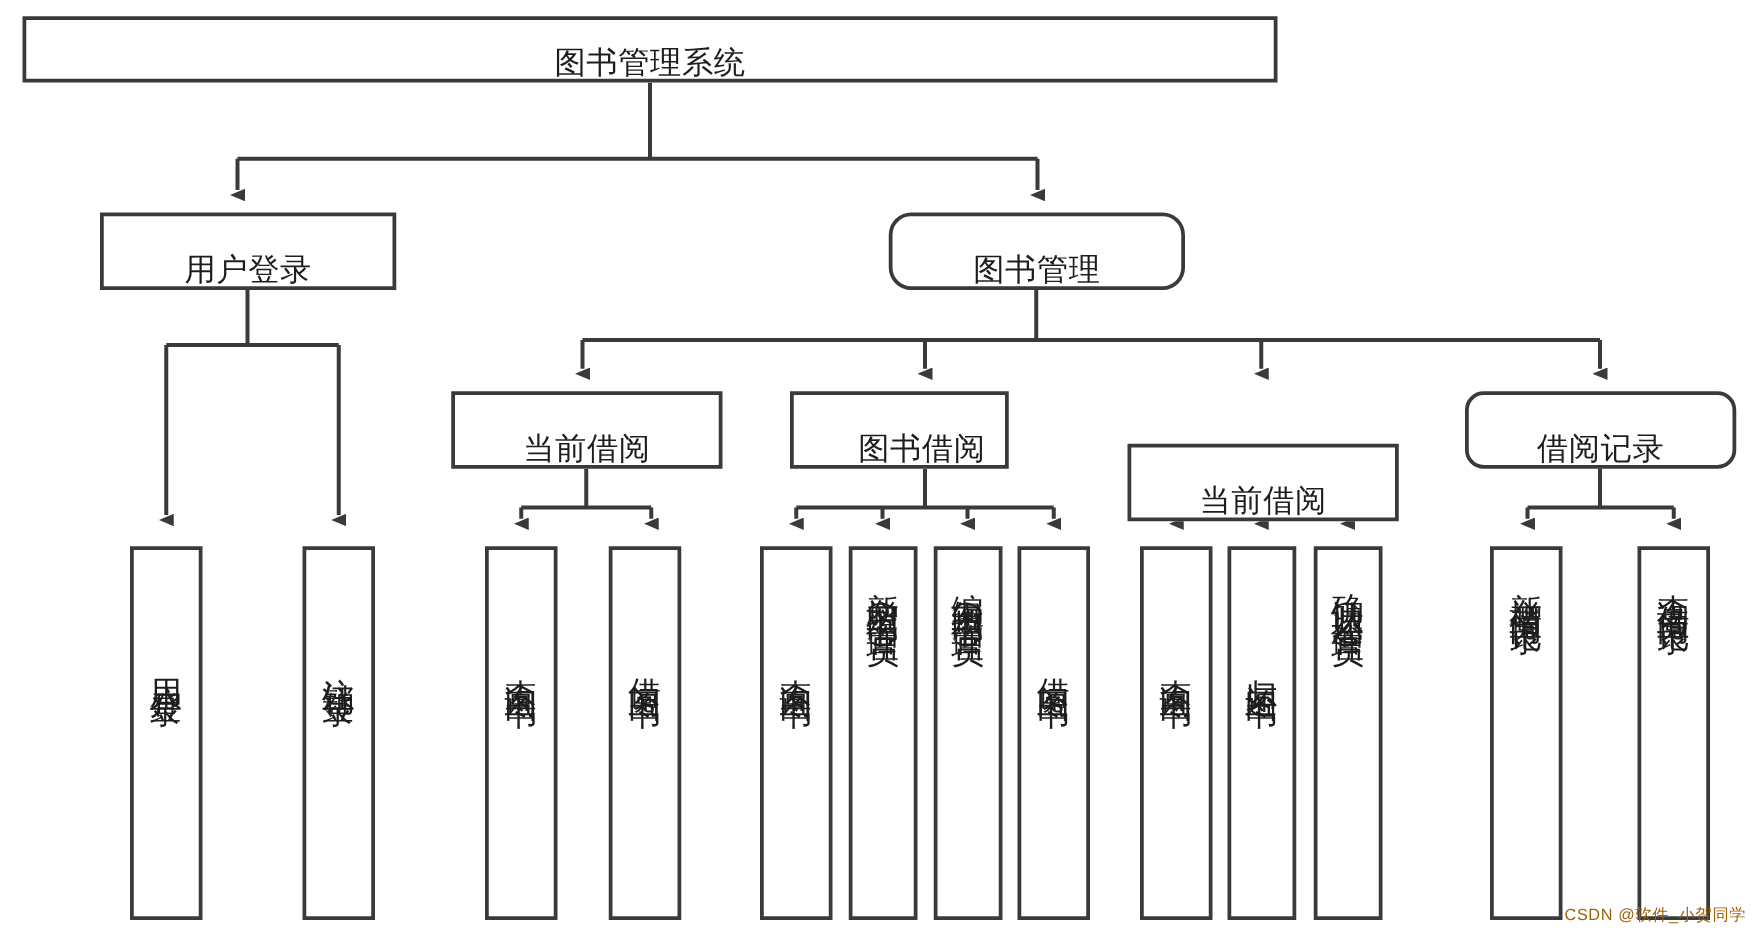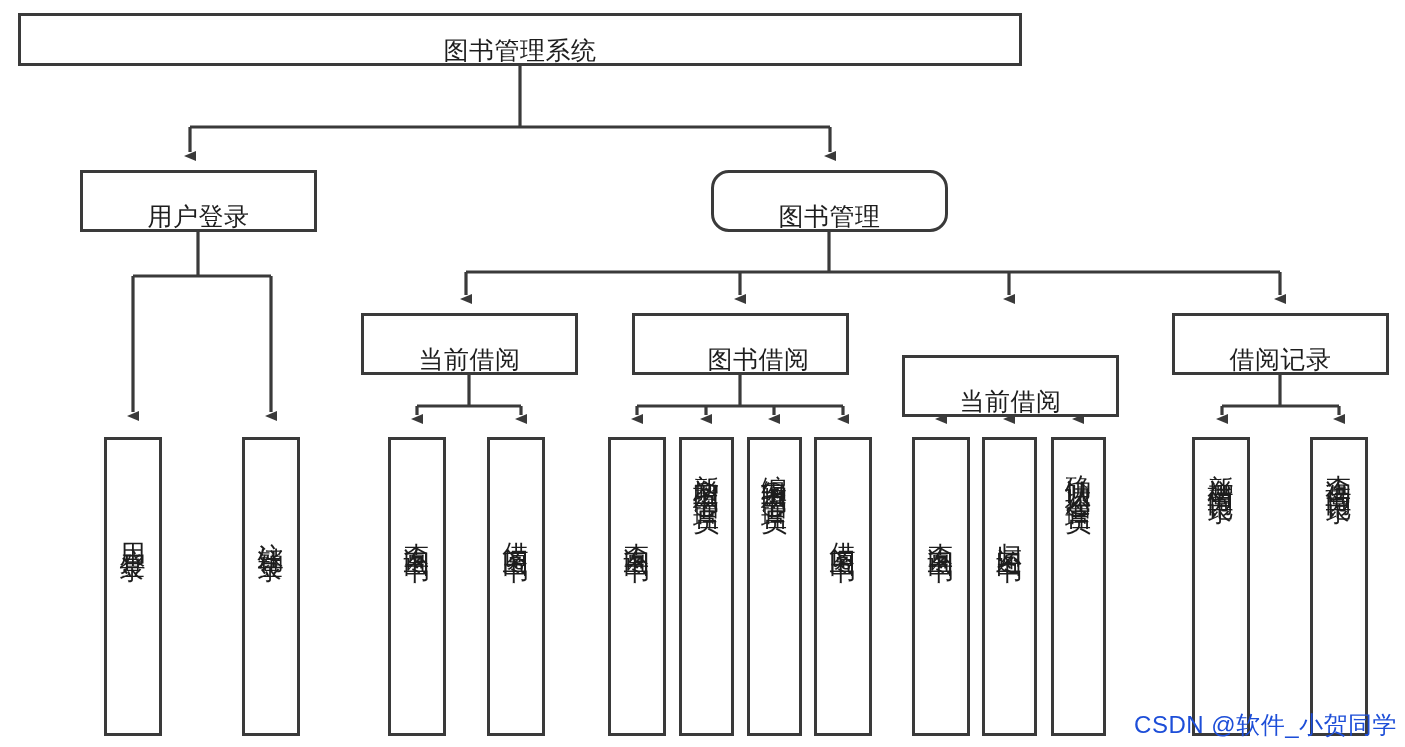--- a/index.html
+++ b/index.html
@@ -69,22 +69,22 @@
   .node.vertical.pad-top-mid {
     padding-top: 82px;
   }
   .node.vertical.pad-top-small {
     padding-top: 14px;
   }
   .watermark {
     position: absolute;
     right: 8px;
     bottom: 6px;
-    font-size: 24px;
-    color: #1d4ed8;
+    font-size: 13px;
+    color: #a16207;
     white-space: nowrap;
     letter-spacing: 0.5px;
   }
 </style>
 </head>
 <body>
 
 <div id="diagram-canvas">
 
   <svg id="edge-layer" viewBox="0 0 1405 747" width="1405" height="747" xmlns="http://www.w3.org/2000/svg">
@@ -144,27 +144,27 @@
   <div class="node horizontal" style="left:80px; top:170px; width:237px; height:62px;">
     <span class="node-label">用户登录</span>
   </div>
   <div class="node horizontal" style="left:711px; top:170px; width:237px; height:62px;border-radius:18px;">
     <span class="node-label">图书管理</span>
   </div>
 
   <div class="node horizontal" style="left:361px; top:313px; width:217px; height:62px;">
     <span class="node-label">当前借阅</span>
   </div>
-  <div class="node horizontal" style="left:632px; top:313px; width:217px; height:62px;padding-left:36px;">
+  <div class="node horizontal" style="left:632px; top:313px; width:175px; height:62px;padding-left:36px;">
     <span class="node-label">图书借阅</span>
   </div>
   <div class="node horizontal" style="left:902px; top:313px; width:217px; height:62px;margin-top:42px;">
     <span class="node-label">当前借阅</span>
   </div>
-  <div class="node horizontal" style="left:1172px; top:313px; width:217px; height:62px;">
+  <div class="node horizontal" style="left:1172px; top:313px; width:217px; height:62px;border-radius:15px;">
     <span class="node-label">借阅记录</span>
   </div>
 
   <div class="node vertical pad-top-mid" style="left:104px; top:437px; width:58px; height:299px;">
     <span class="node-label">用户登录</span>
   </div>
   <div class="node vertical pad-top-mid" style="left:242px; top:437px; width:58px; height:299px;">
     <span class="node-label">注销登录</span>
   </div>
 

